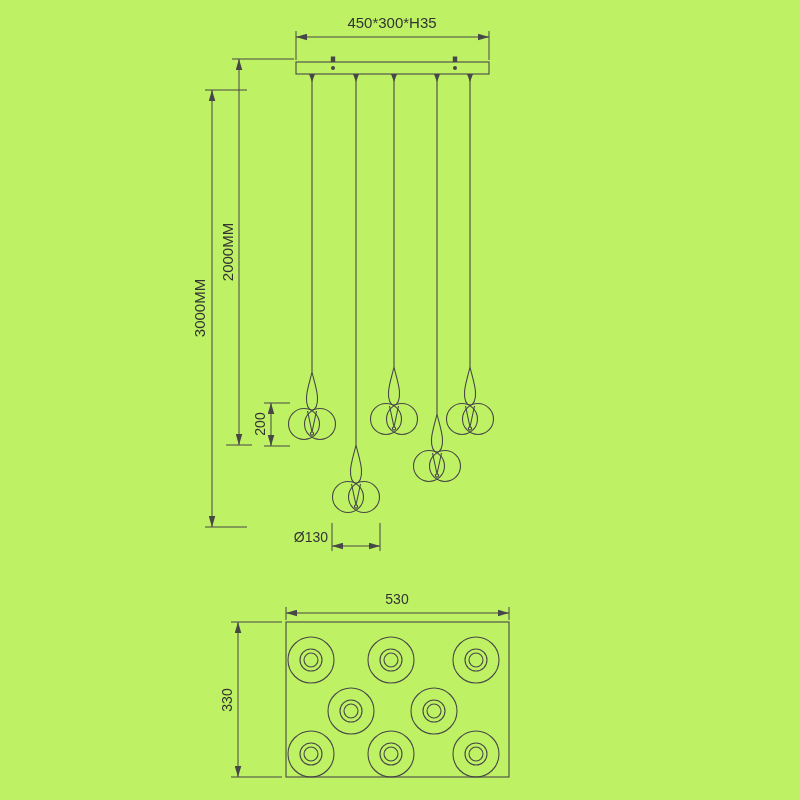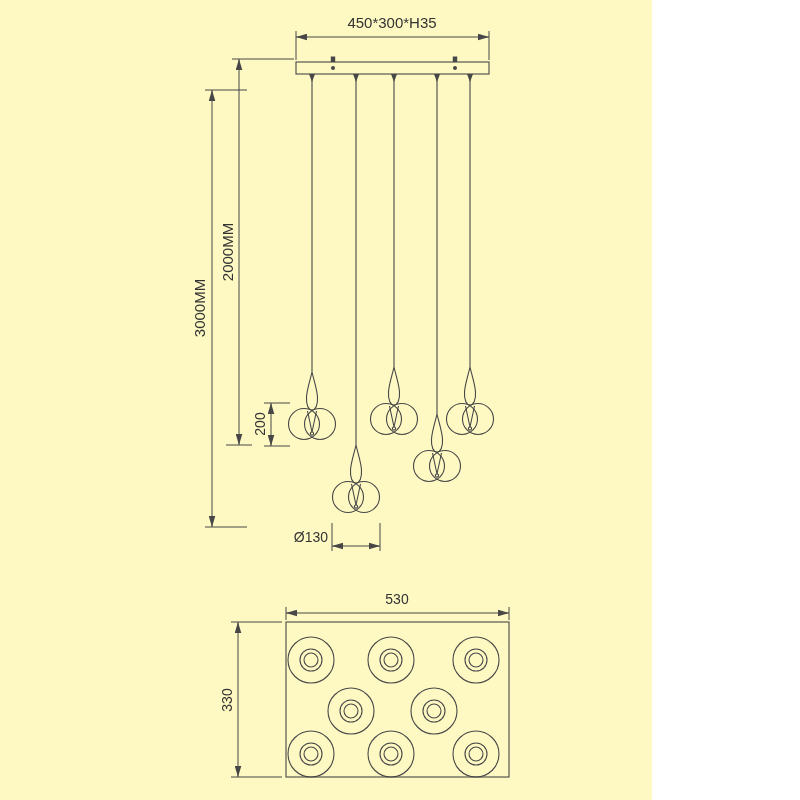--- a/index.html
+++ b/index.html
@@ -1,16 +1,16 @@
 <!DOCTYPE html>
 <html><head>
 <meta charset="utf-8">
 <style>
   html,body{margin:0;padding:0;background:#ffffff;}
-  .canvas{width:652px;height:800px;background:#fef9c3;position:relative;overflow:hidden;}
+  .canvas{width:800px;height:800px;background:#bef264;position:relative;overflow:hidden;}
   svg{display:block;}
   .ln{fill:none;stroke:#474747;stroke-width:1.1;}
   .dim{fill:none;stroke:#474747;stroke-width:1;}
   .fillshape{fill:#474747;stroke:none;}
   text{font-family:"Liberation Sans","DejaVu Sans",sans-serif;font-size:15px;fill:#333333;}
   .small{font-size:14px;}
 </style>
 </head>
 <body>
 

